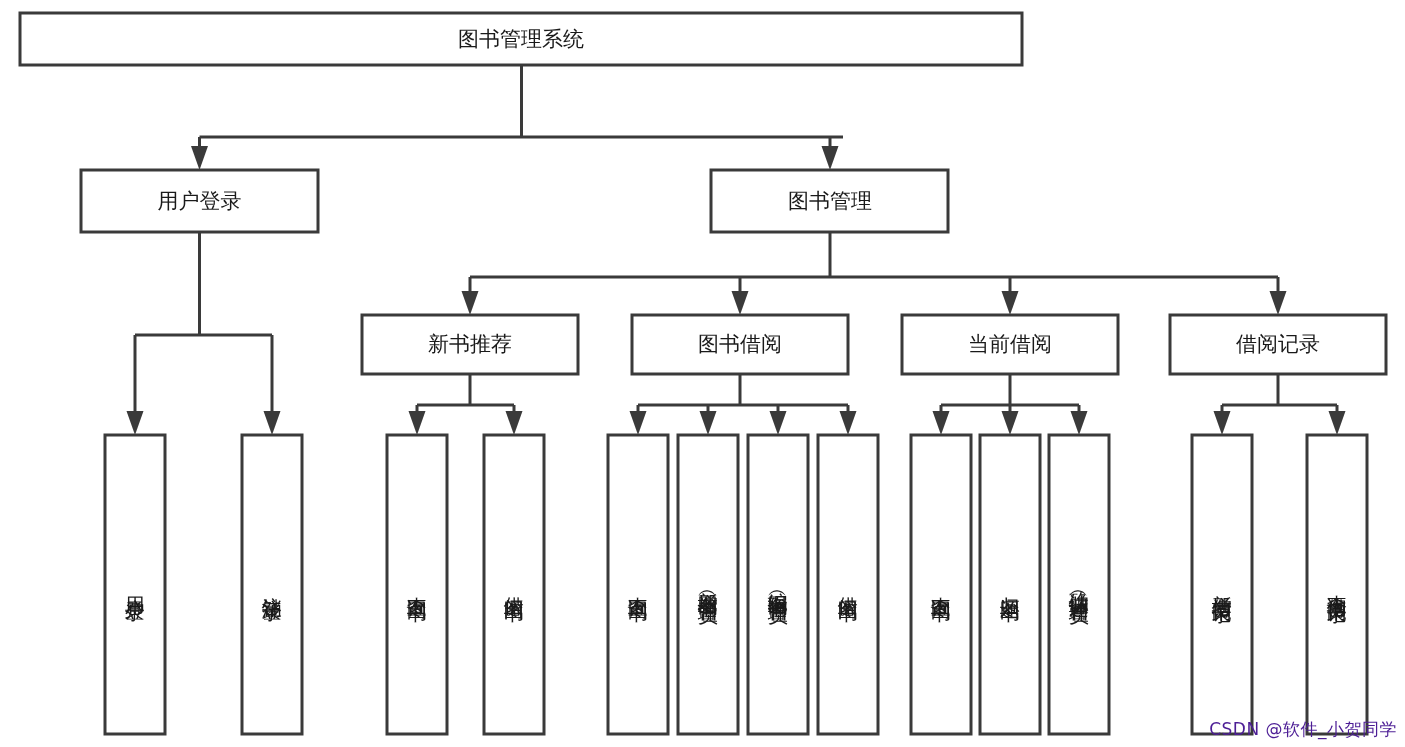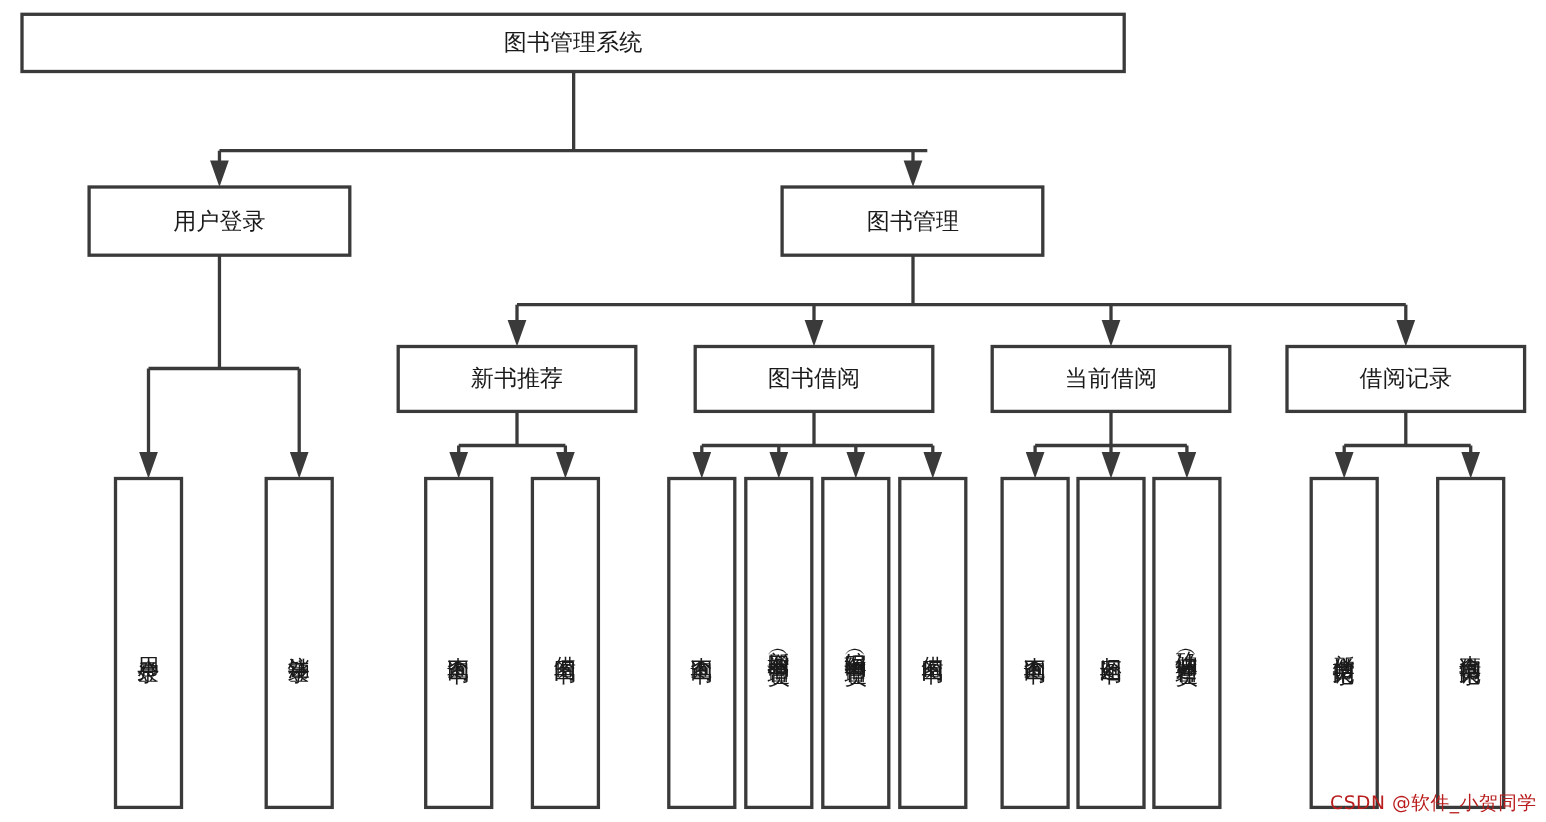--- a/index.html
+++ b/index.html
@@ -66,21 +66,21 @@
     color: #1a1a1a;
     white-space: nowrap;
     text-align: center;
   }
   .watermark {
     position: absolute;
     right: 8px;
     bottom: 6px;
     font-family: "DejaVu Sans", "Liberation Sans", sans-serif;
     font-size: 17px;
-    color: #b91c1c;
+    color: #4c1d95;
     letter-spacing: 0.5px;
     white-space: nowrap;
     user-select: none;
   }
 </style>
 </head>
 <body>
 
 <div id="diagram-root">
 

